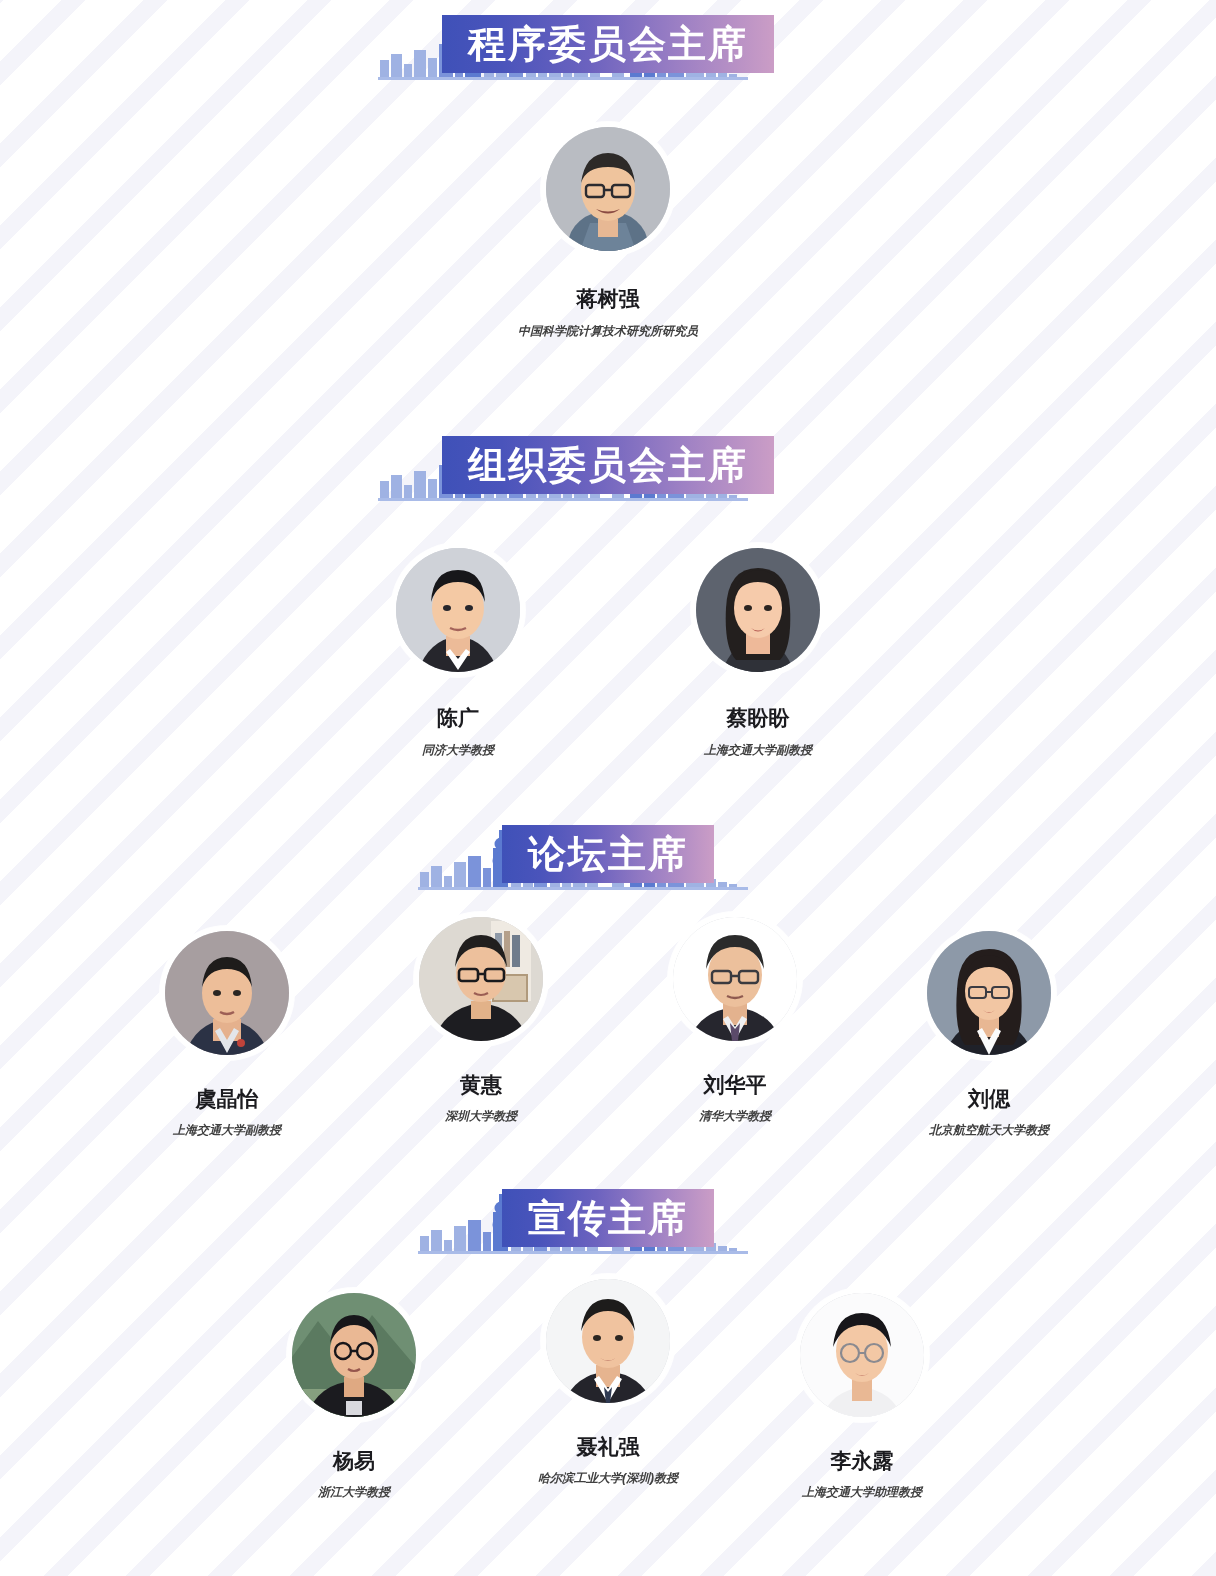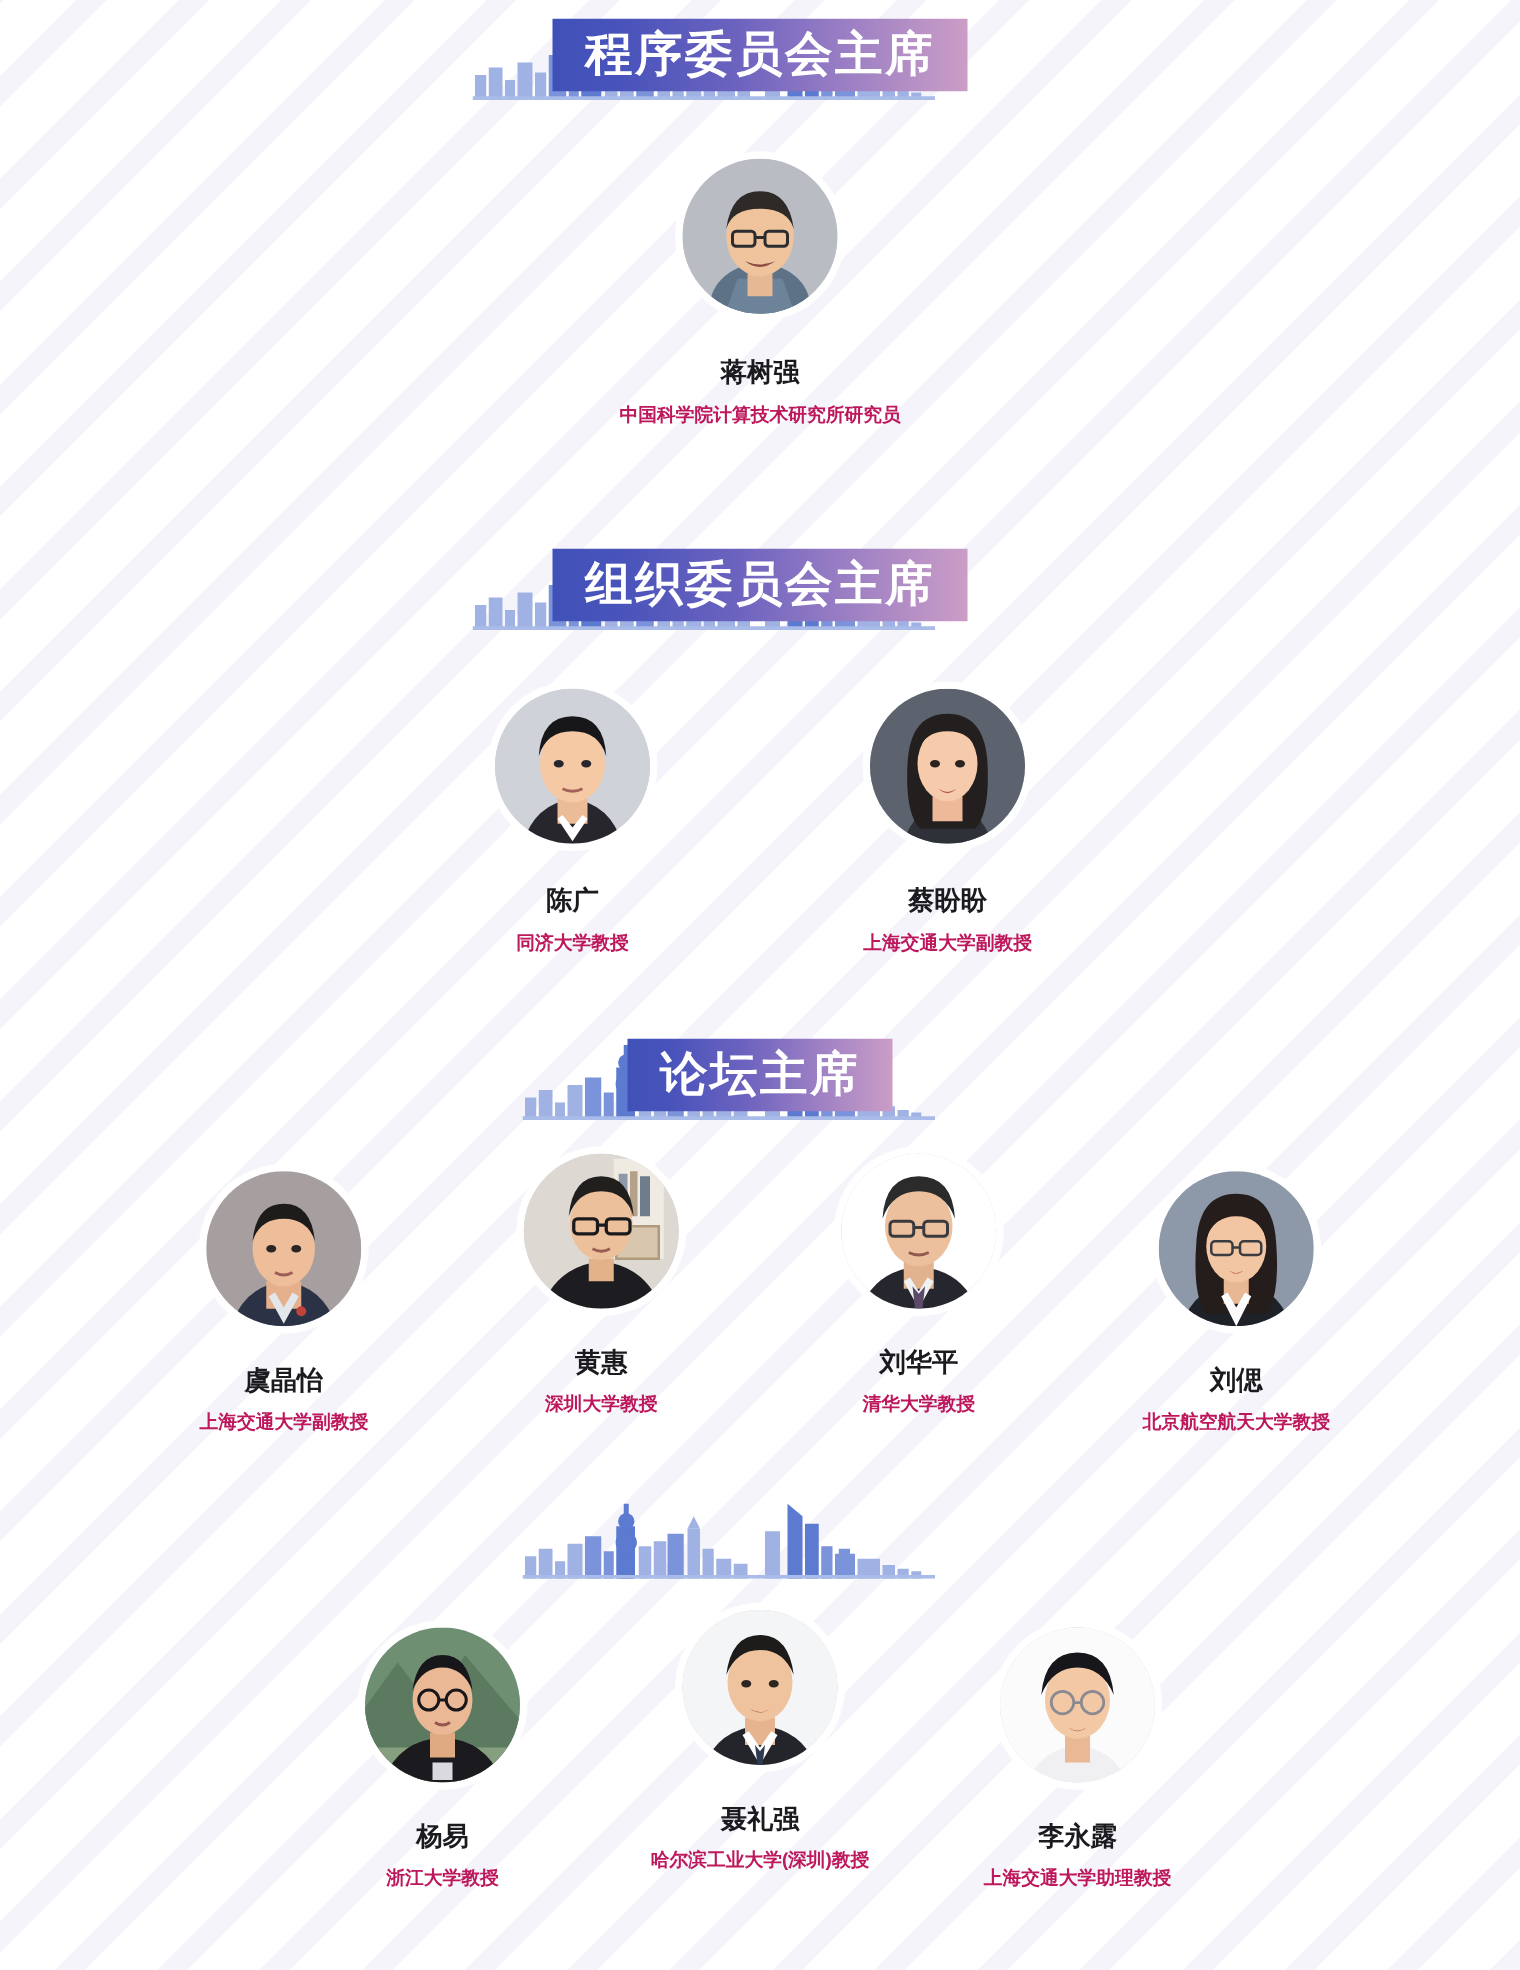--- a/index.html
+++ b/index.html
@@ -91,25 +91,26 @@
     background:#cfd2d8;
   }
   .avatar svg{display:block;width:124px;height:124px;}
   .p-name{
     font-size:21px;
     font-weight:bold;
     color:#1b1b1f;
     line-height:1;
   }
   .p-affil{
-    font-size:15px;
+    font-size:12px;
     font-weight:bold;
-    color:#be185d;
+    color:#404040;
     line-height:1;
     white-space:nowrap;
+    font-style:italic;
   }
 
   
   .sec1 .banner{margin-top:8px;}
   .sec1 .people{margin-top:42px;}
   .sec1 .p-name{margin-top:32px;}
   .sec1 .p-affil{margin-top:16px;}
 
   .sec2 .banner{margin-top:92px;}
   .sec2 .people{margin-top:42px;}
@@ -513,20 +514,23 @@
               <rect x="105" y="36" width="10" height="30"></rect>
             <rect x="132" y="26" width="10" height="40"></rect>
             <polygon points="132,26 137,16 142,26"></polygon>
             <rect x="144" y="42" width="9" height="24"></rect>
             <rect x="155" y="50" width="12" height="16"></rect>
             <rect x="169" y="54" width="11" height="12"></rect>
           </g>
           <rect x="0" y="63" width="190" height="3" fill="#a9bbe8"></rect>
         </svg>
 
+        <div class="title-plate">
+          <span>宣传主席</span>
+        </div>
 
         <svg class="skyline right" viewBox="0 0 140 66" width="140" height="66">
           <g fill="#9fb2e3">
               <rect x="4" y="28" width="12" height="38"></rect>
             </g>
           <g fill="#5b7ad0">
             <polygon points="22,6 34,16 34,66 22,66"></polygon>
             <rect x="36" y="22" width="11" height="44"></rect>
           </g>
           <g fill="#7b93da">

